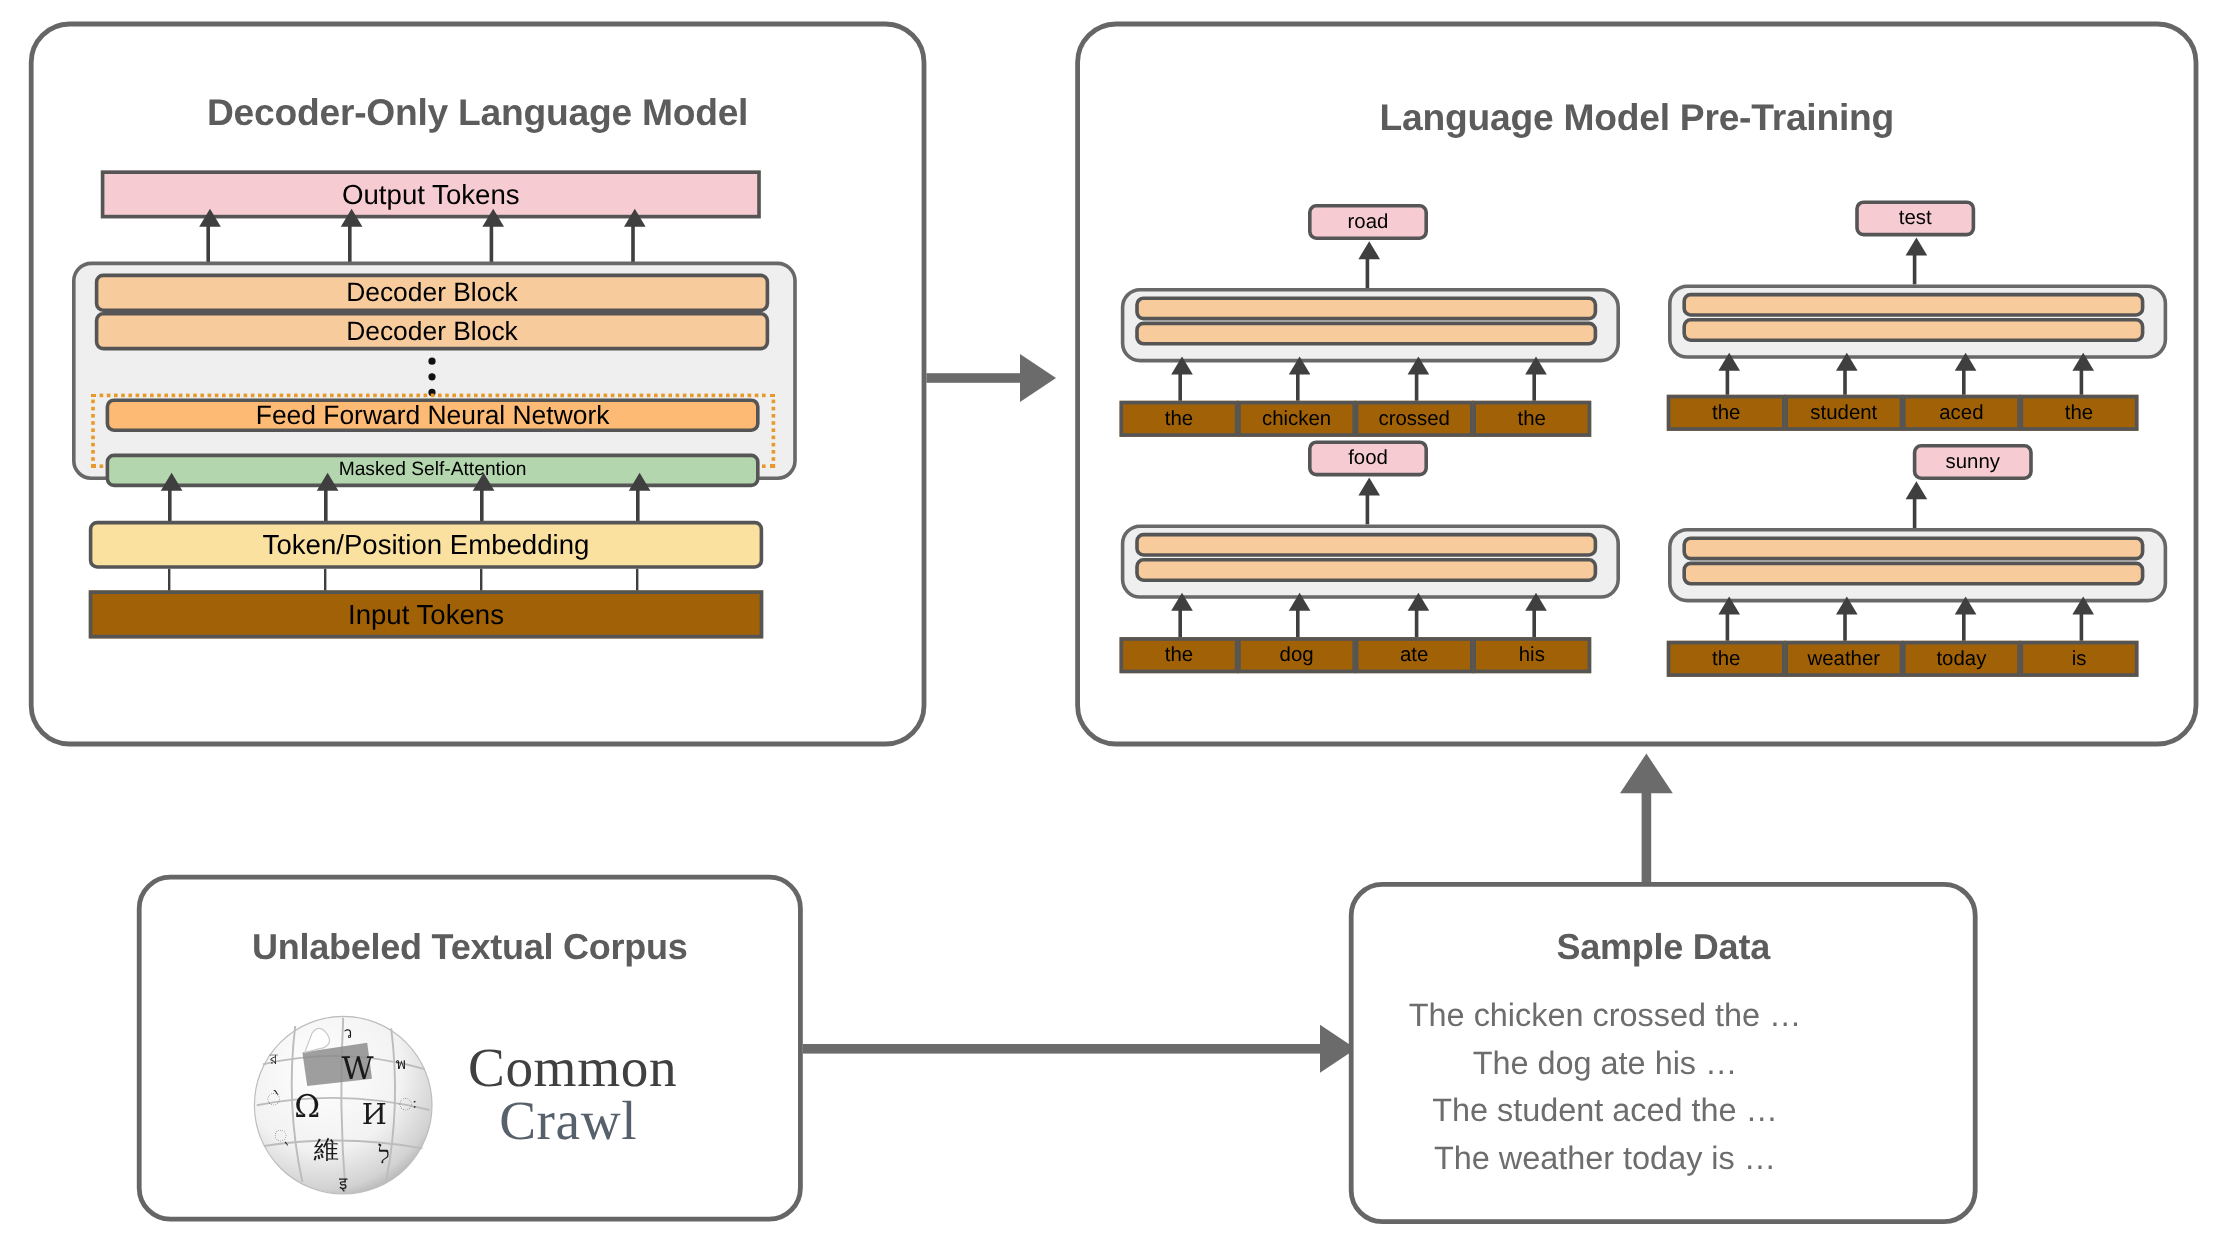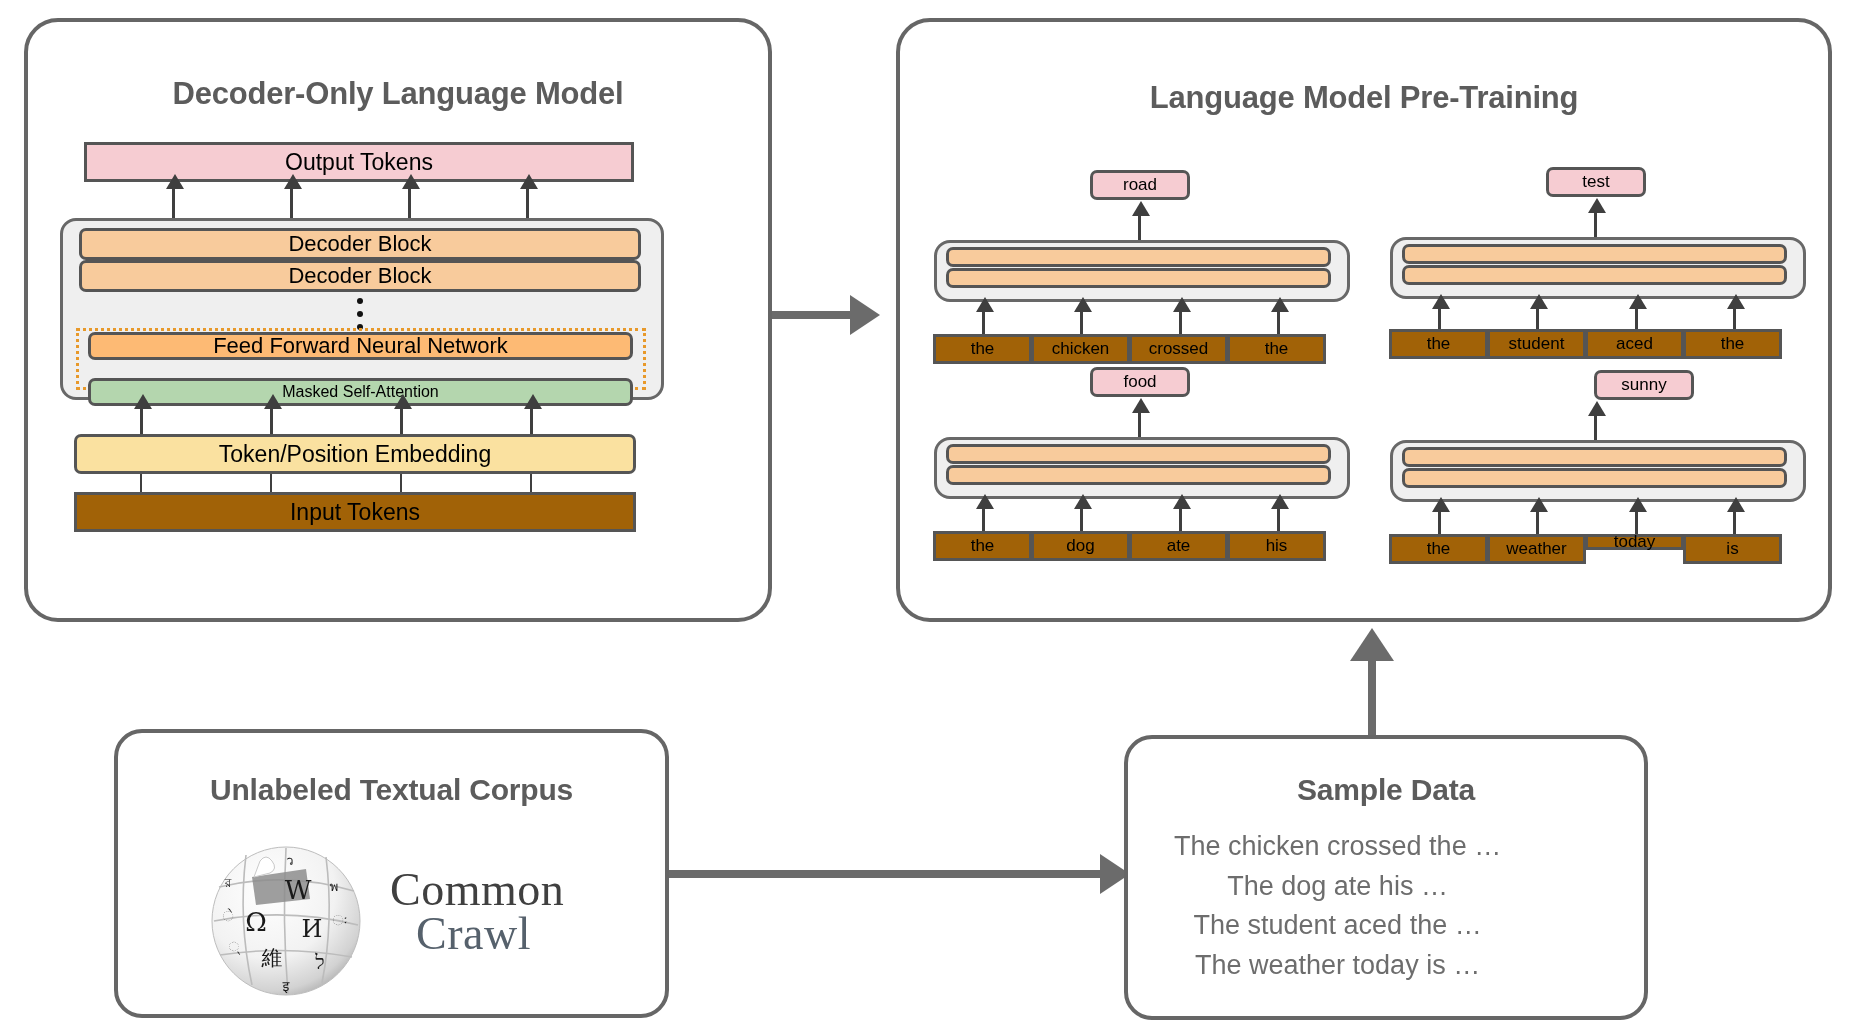--- a/index.html
+++ b/index.html
@@ -231,21 +231,21 @@
     <div class="thead" style="left:532px;top:475px;"></div>
     <div class="tline" style="left:636px;top:488px;height:24px;"></div>
     <div class="thead" style="left:630px;top:475px;"></div>
     <div class="tline" style="left:735px;top:488px;height:24px;"></div>
     <div class="thead" style="left:729px;top:475px;"></div>
     <div class="tline" style="left:833px;top:488px;height:24px;"></div>
     <div class="thead" style="left:827px;top:475px;"></div>
 
     <div class="box purple" style="left:489px;top:512px;width:99px;height:30px;font-size:17px;">the</div>
     <div class="box purple" style="left:587px;top:512px;width:99px;height:30px;font-size:17px;">weather</div>
-    <div class="box purple" style="left:685px;top:512px;width:99px;height:16px;font-size:17px;text-align:center;">today</div>
+    <div class="box purple" style="left:685px;top:512px;width:99px;height:30px;font-size:17px;text-align:center;">today</div>
     <div class="box purple" style="left:783px;top:512px;width:99px;height:30px;font-size:17px;">is</div>
   </div>
 
   <div class="fline-v" style="left:1368px;top:660px;height:75px;"></div>
   <div class="fhead-u" style="left:1350px;top:628px;"></div>
 
   <div class="panel" style="left:114px;top:729px;width:555px;height:289px;border-radius:28px;">
     <div class="panel-title" style="top:40px;font-size:30px;">Unlabeled Textual Corpus</div>
 
     <div class="globe" style="left:76px;top:92px;width:180px;height:180px;">

